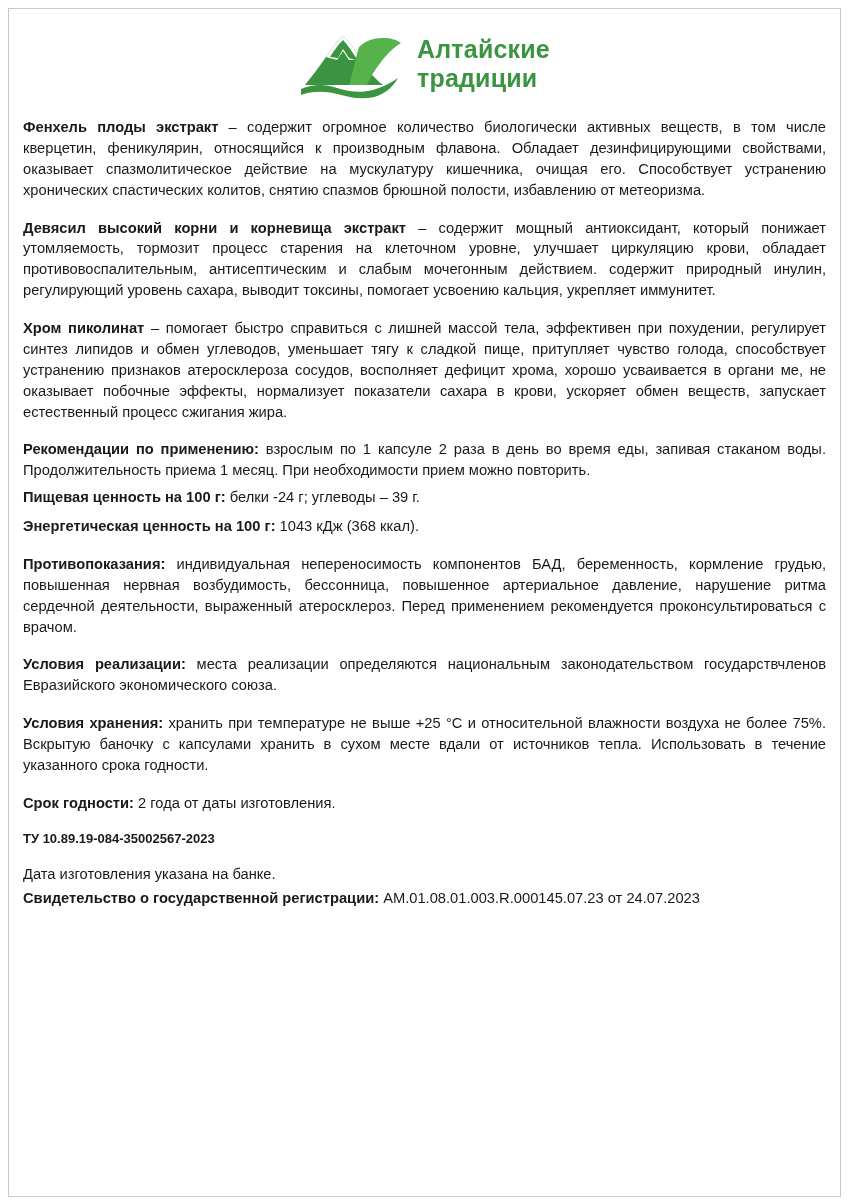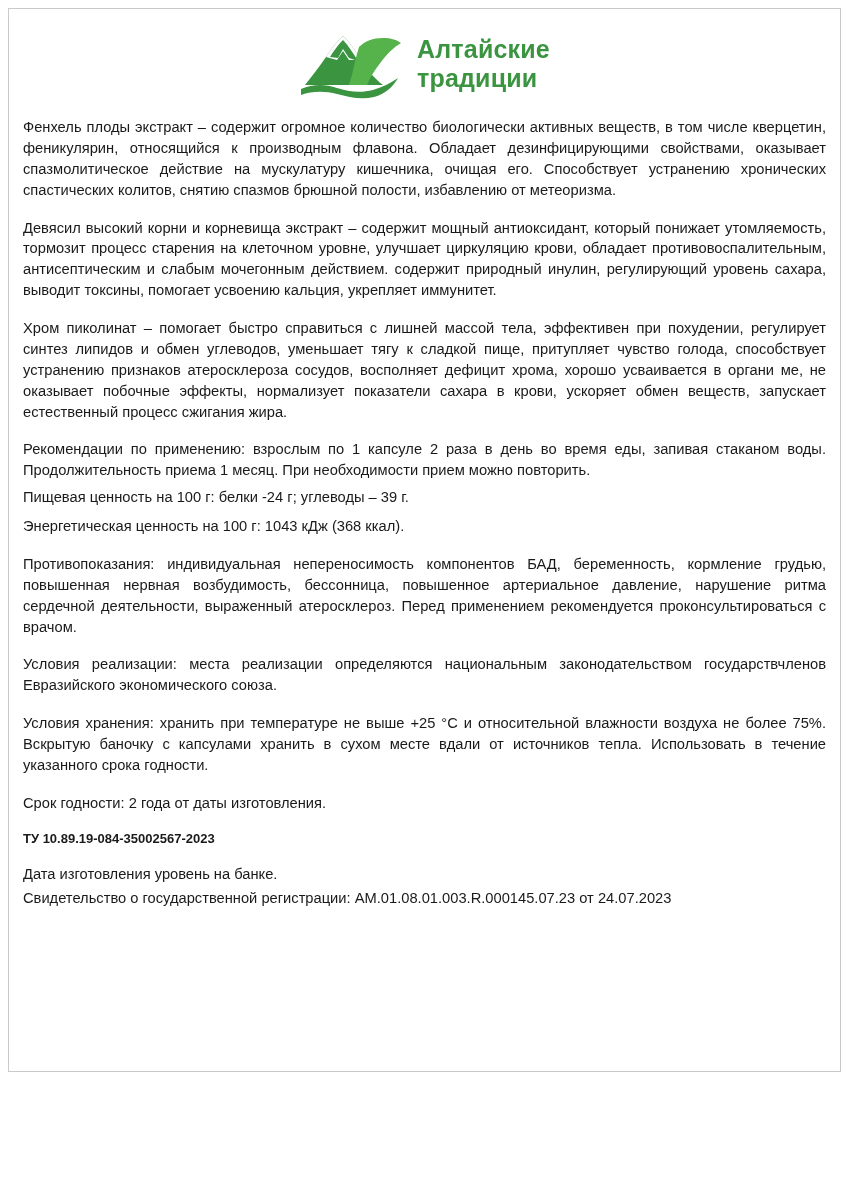--- a/index.html
+++ b/index.html
@@ -13,21 +13,21 @@
     font-family: "Liberation Sans", sans-serif;
     color: #1a1a1a;
     position: relative;
     overflow: hidden;
   }
   .page {
     position: absolute;
     left: 8px;
     top: 8px;
     width: 833px;
-    height: 1064px;
+    height: 1189px;
     border: 1px solid #c9c9c9;
     box-sizing: border-box;
     background: #fff;
   }
   .inner {
     padding: 12px 14px 0 14px;
   }
 
   
   .logo-block {
@@ -56,21 +56,21 @@
   .para {
     font-size: 14.7px;
     line-height: 1.42;
     text-align: justify;
     margin: 0 0 17px 0;
     color: #1a1a1a;
     hyphens: manual;
   }
   .para:last-child { margin-bottom: 0; }
   .para b, .lead {
-    font-weight: normal;
+    font-weight: bold;
   }
   .tight { margin-bottom: 3px; }
   .gap-lg { margin-bottom: 6px; }
   .nutr { margin-bottom: 8px; }
   .tu {
     font-size: 13px;
     font-weight: bold;
     margin: 0 0 18px 0;
   }
 </style>
@@ -130,20 +130,20 @@
       <b>Условия хранения:</b><span> хранить при температуре не выше +25 °С и относительной влажности воздуха не более 75%. Вскрытую баночку с капсулами хранить в сухом месте вдали от источников тепла. Использовать в течение указанного срока годности.</span>
     </p>
 
     <p class="para">
       <b>Срок годности:</b><span> 2 года от даты изготовления.</span>
     </p>
 
 
     <p class="tu">ТУ 10.89.19-084-35002567-2023</p>
 
-    <p class="para tight">Дата изготовления уровень на банке.</p>
+    <p class="para tight">Дата изготовления указана на банке.</p>
 
     <p class="para">
       <b>Свидетельство о государственной регистрации:</b><span> AM.01.08.01.003.R.000145.07.23 от 24.07.2023</span>
     </p>
 
   </div>
 </div>
 
 </body></html>

